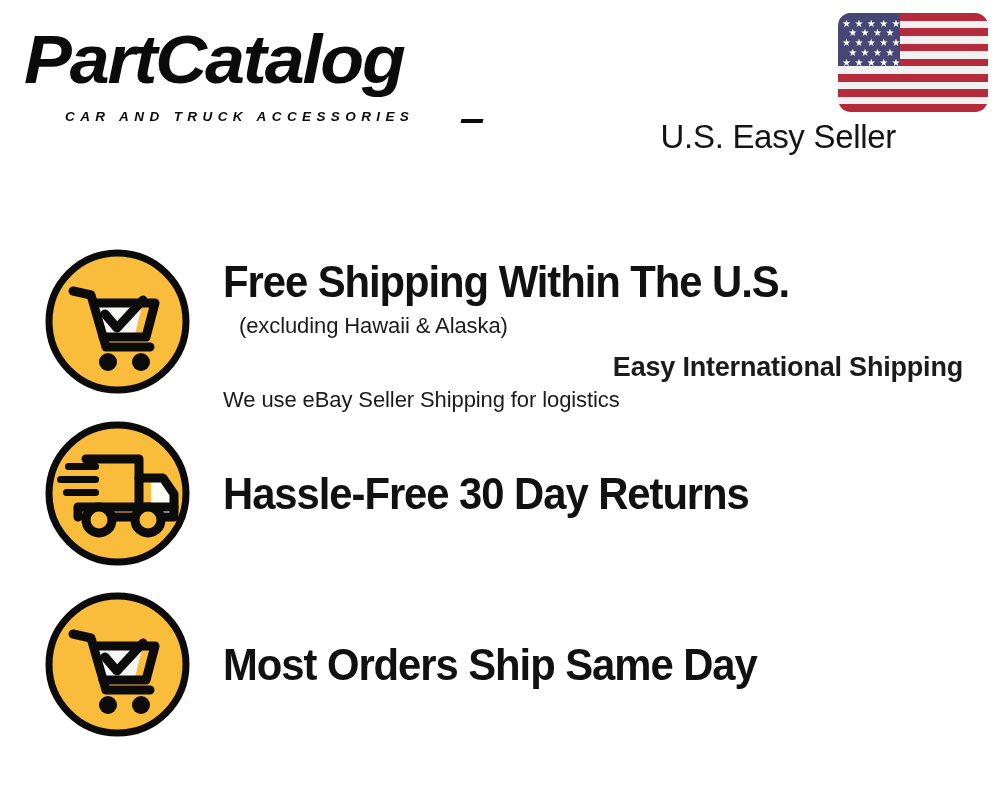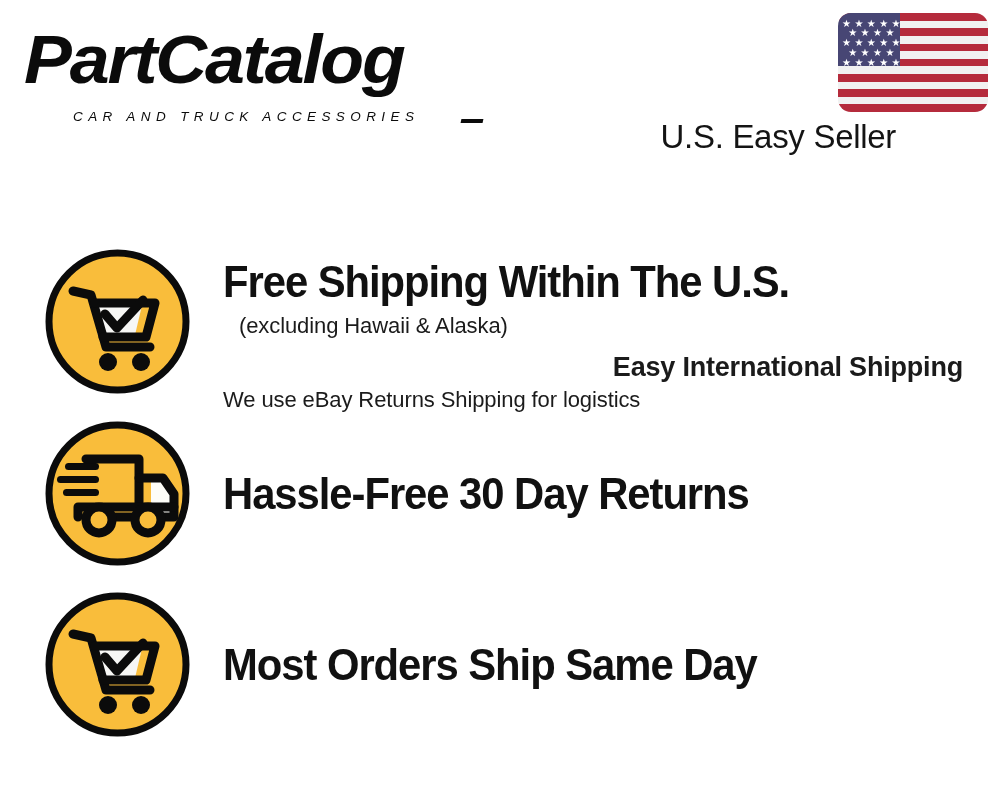--- a/index.html
+++ b/index.html
@@ -49,25 +49,25 @@
   }
   #logo-tagline-row {
     position: absolute;
     left: 41px;
     top: 86px;
     width: 430px;
     height: 20px;
   }
   #logo-tagline {
     position: absolute;
-    left: 8px;
+    left: 0;
     top: 0;
     font-family: "Liberation Sans", sans-serif;
     font-size: 13.5px;
-    font-weight: 400;
+    font-weight: 700;
     font-style: italic;
     letter-spacing: 5.4px;
     line-height: 18px;
     color: #0b0b0b;
     white-space: nowrap;
   }
   #logo-tagline-rule {
     position: absolute;
     left: 396px;
     top: 11px;
@@ -250,21 +250,21 @@
       <path d="M50,54 L110,54 L101,88 L58,88" fill="none" stroke="#0b0b0b" stroke-width="9" stroke-linecap="round" stroke-linejoin="round"></path>
       <path d="M60,65 L72,79 L98,51" fill="none" stroke="#0b0b0b" stroke-width="9" stroke-linecap="round" stroke-linejoin="round"></path>
       <circle cx="63" cy="113" r="9" fill="#0b0b0b"></circle>
       <circle cx="96" cy="113" r="9" fill="#0b0b0b"></circle>
     </svg>
   </div>
   <div class="feature-text">
     <div class="feature-title" id="feature-0-title">Free Shipping Within The U.S.</div>
     <div class="feature-sub" id="feature-0-sub-0">(excluding Hawaii &amp; Alaska)</div>
     <div class="feature-sub bold" id="feature-0-sub-1">Easy International Shipping</div>
-    <div class="feature-sub" id="feature-0-sub-2">We use eBay Returns Shipping for logistics</div>
+    <div class="feature-sub" id="feature-0-sub-2">We use eBay Seller Shipping for logistics</div>
   </div>
 </div>
 
 <div class="feature-row" id="feature-row-1">
   <div class="feature-icon">
     <svg viewBox="0 0 145 145" width="145" height="145">
       <circle cx="72.5" cy="72.5" r="68.5" fill="#f9bd3b" stroke="#0b0b0b" stroke-width="7"></circle>
       <rect x="20" y="42" width="34" height="7" rx="3.5" fill="#0b0b0b"></rect>
       <rect x="12" y="55" width="42" height="7" rx="3.5" fill="#0b0b0b"></rect>
       <rect x="18" y="68" width="36" height="7" rx="3.5" fill="#0b0b0b"></rect>

